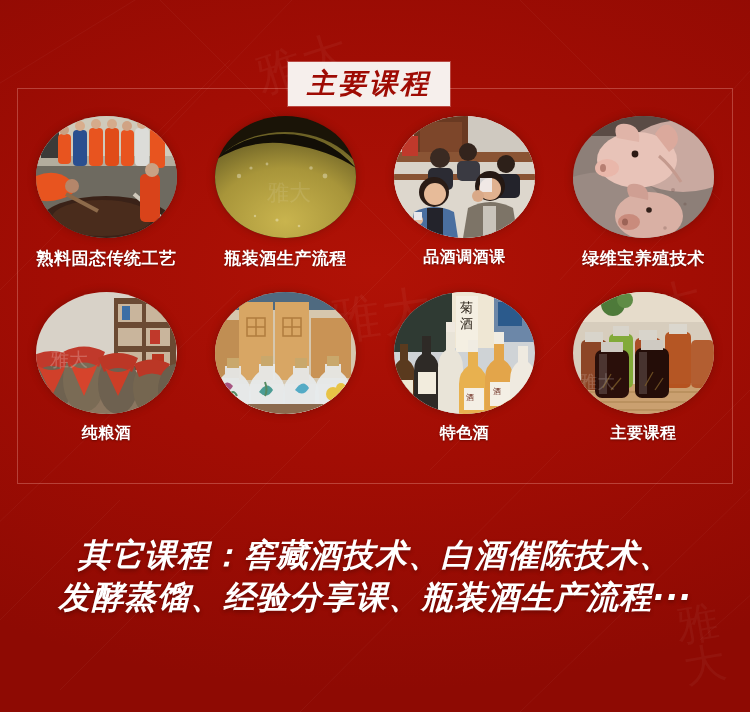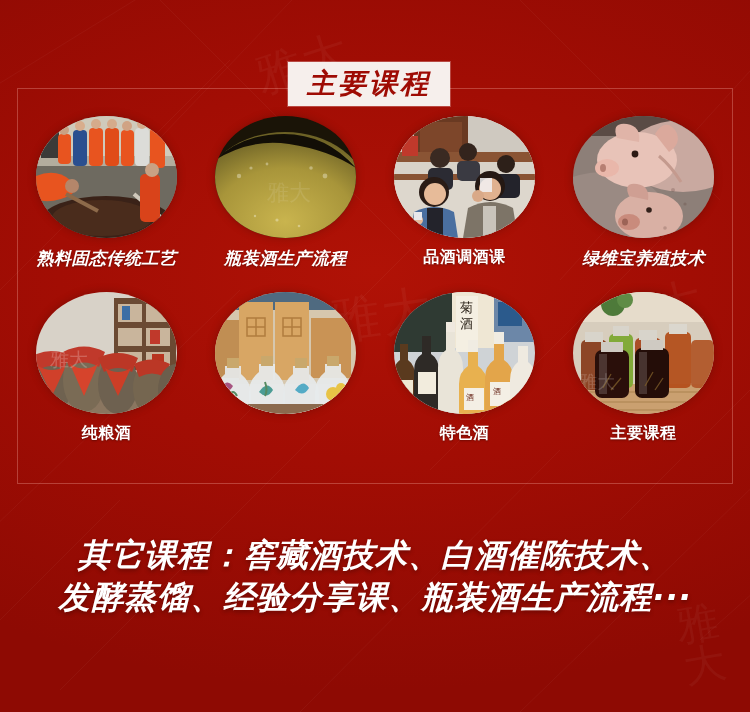--- a/index.html
+++ b/index.html
@@ -115,21 +115,21 @@
   .caption {
     margin-top: 9px;
     color: #ffffff;
     font-size: 16px;
     font-weight: bold;
     letter-spacing: 0.5px;
     white-space: nowrap;
     text-shadow: 0 1px 2px rgba(0,0,0,0.35);
     font-family: "DejaVu Sans", "Liberation Sans", sans-serif;
   }
-  .caption.small { font-size: 17px; font-style: italic; }
+  .caption.small { font-size: 17px; }
 
   
   .other {
     position: absolute;
     left: 0;
     top: 534px;
     width: 750px;
     text-align: center;
     color: #ffffff;
     font-weight: bold;

